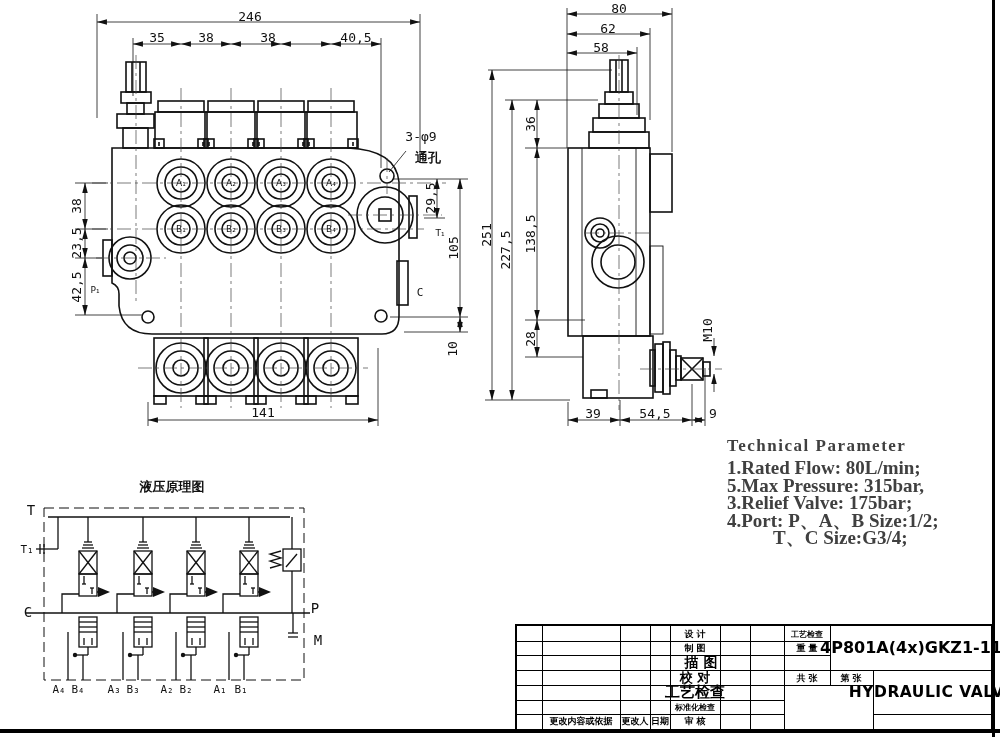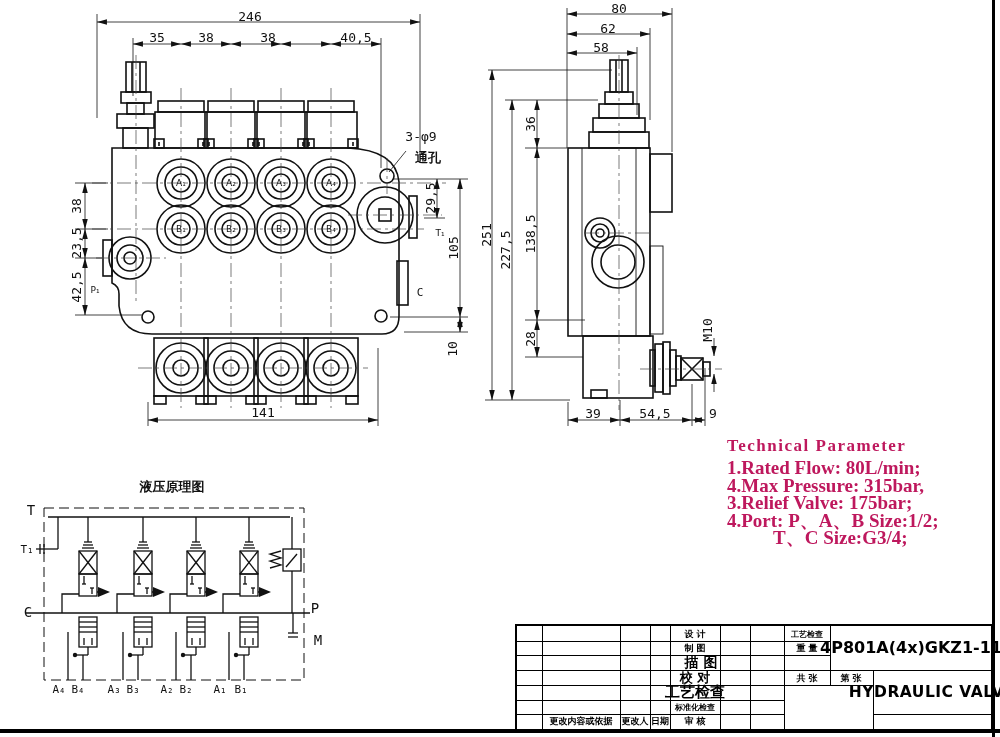--- a/index.html
+++ b/index.html
@@ -9,21 +9,21 @@
   .lbl{position:absolute;transform:translate(-50%,-50%);white-space:nowrap;
        font-family:"DejaVu Sans Mono",monospace;font-size:13px;color:#111;}
   .rot{transform:translate(-50%,-50%) rotate(-90deg);}
   .sm{font-size:9px;font-family:"DejaVu Sans",sans-serif;}
   .md{font-size:11px;}
   .cn{font-family:"DejaVu Sans",sans-serif;font-weight:bold;}
   .frame-r{position:absolute;left:992px;top:0;width:3px;height:737px;background:#000;}
   .frame-b{position:absolute;left:0;top:729px;width:1000px;height:4px;background:#000;}
 
   
-  .tech{position:absolute;left:727px;top:436px;width:266px;color:#be185d;
+  .tech{position:absolute;left:727px;top:436px;width:266px;color:#404040;
         font-family:"Liberation Serif",serif;}
   .tech .t{font-size:17px;font-weight:bold;letter-spacing:1.5px;margin-bottom:3px;}
   .tech .ln{font-size:19px;font-weight:bold;line-height:17.5px;}
   .tech .ind{padding-left:46px;}
 
   
   .tb{position:absolute;left:515px;top:624px;width:478px;height:107px;
       border:2px solid #000;box-sizing:border-box;background:#fff;}
   .tb .vl,.tb .hl{position:absolute;background:#000;}
   .tb .vl{width:1px;}
@@ -319,21 +319,21 @@
 <div class="lbl md" style="left:114px;top:689px;">A₃</div>
 <div class="lbl md" style="left:133px;top:689px;">B₃</div>
 <div class="lbl md" style="left:167px;top:689px;">A₂</div>
 <div class="lbl md" style="left:186px;top:689px;">B₂</div>
 <div class="lbl md" style="left:220px;top:689px;">A₁</div>
 <div class="lbl md" style="left:241px;top:689px;">B₁</div>
 
 <div class="tech">
   <div class="t">Technical Parameter</div>
   <div class="ln">1.Rated Flow:  80L/min;</div>
-  <div class="ln">4.Max Pressure:  315bar,</div>
+  <div class="ln">5.Max Pressure:  315bar,</div>
   <div class="ln">3.Relief Valve:  175bar;</div>
   <div class="ln">4.Port:  P、A、B Size:1/2;</div>
   <div class="ln ind">T、C Size:G3/4;</div>
 </div>
 
 <div class="tb">
 
   <div class="vl" style="left:25px;top:0;height:103px;"></div>
   <div class="vl" style="left:103px;top:0;height:103px;"></div>
   <div class="vl" style="left:133px;top:0;height:103px;"></div>

